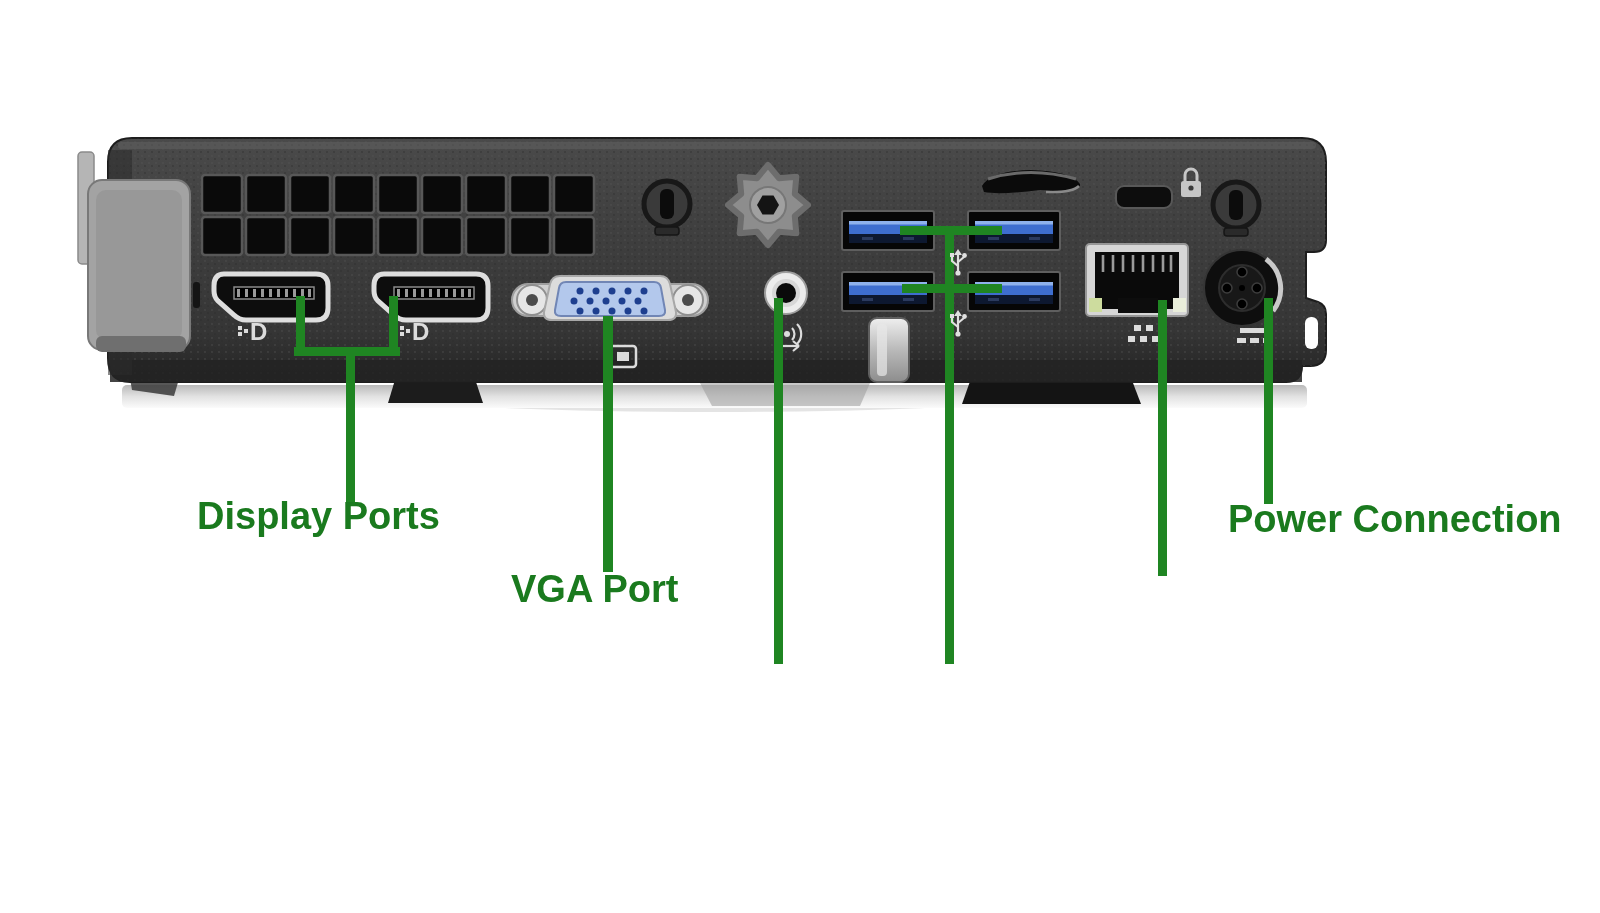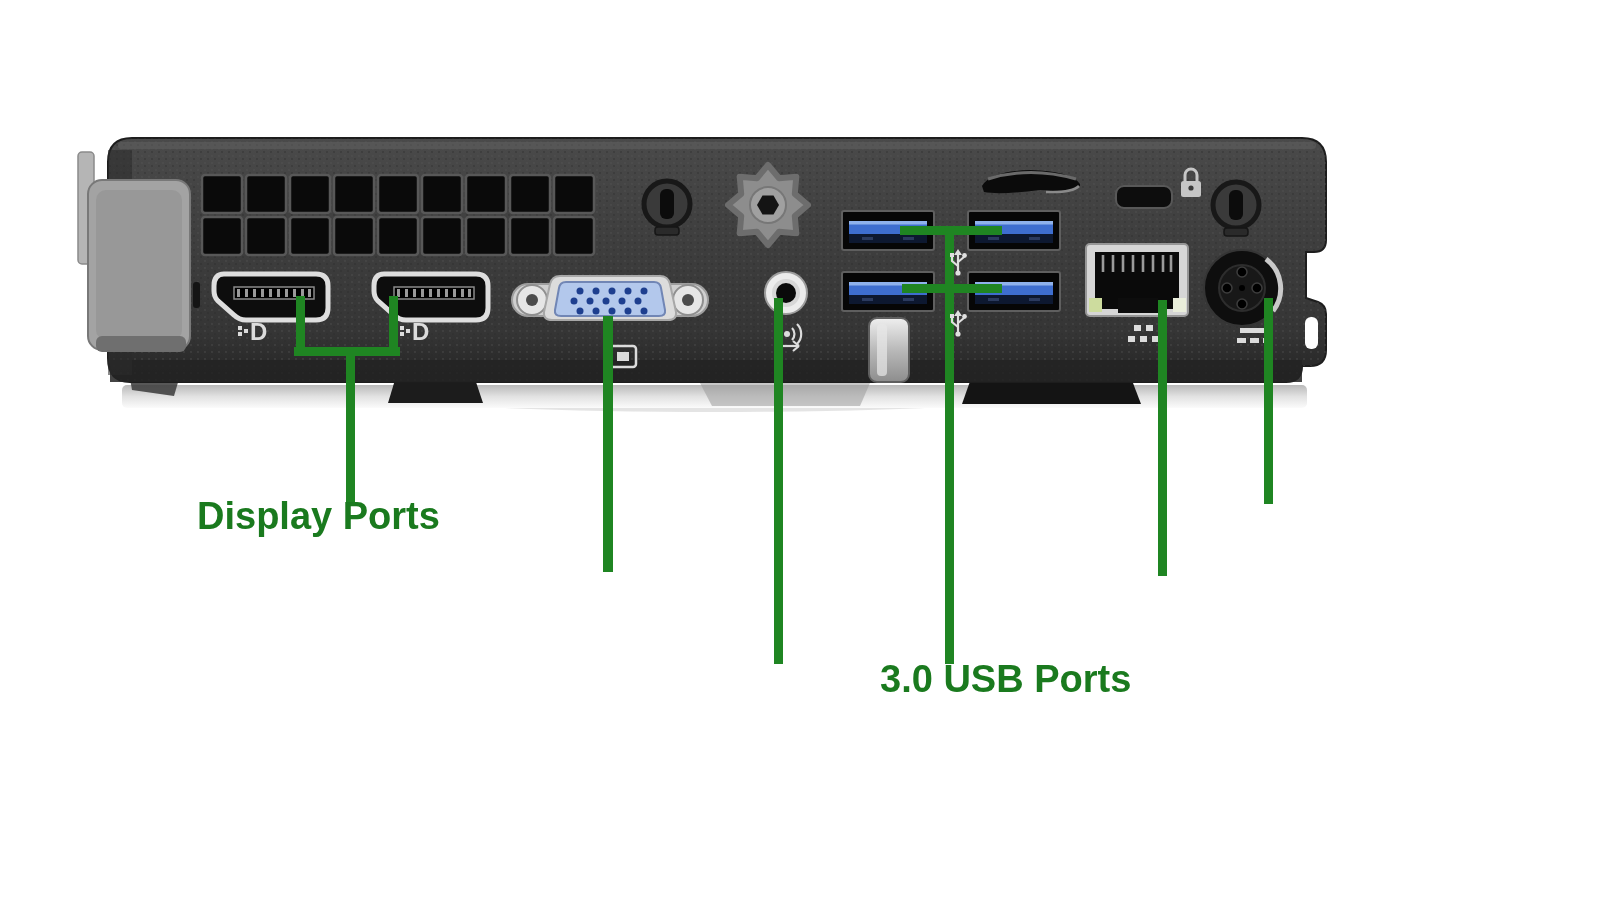--- a/index.html
+++ b/index.html
@@ -303,15 +303,16 @@
 
   <g>
         <use href="#trident" x="958" y="261"></use>
       </g>
   <g>
         <use href="#trident" x="958" y="322"></use>
       </g>
 </svg>
 
 <div class="port-label" style="left:197px;top:497px;">Display Ports</div>
-<div class="port-label" style="left:880px;top:660px;">3.0 USB Ports</div>
+<div class="port-label" style="left:511px;top:570px;">VGA Port</div>
+<div class="port-label" style="left:1228px;top:500px;">Power Connection</div>
 
 </div>
 
 </body></html>

